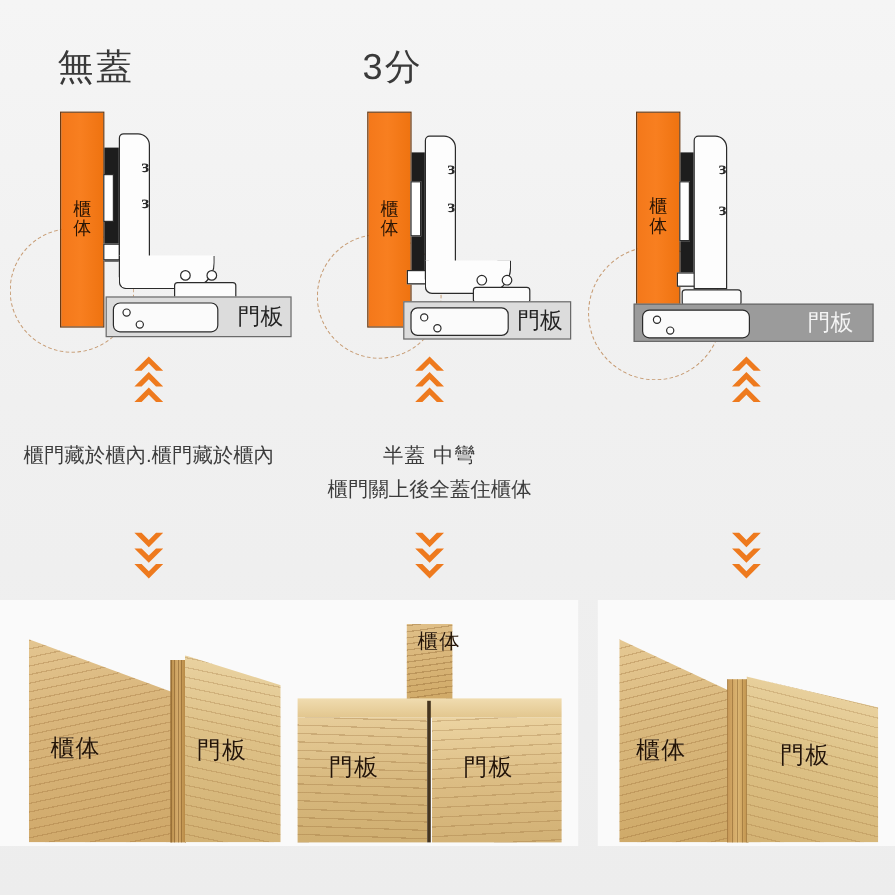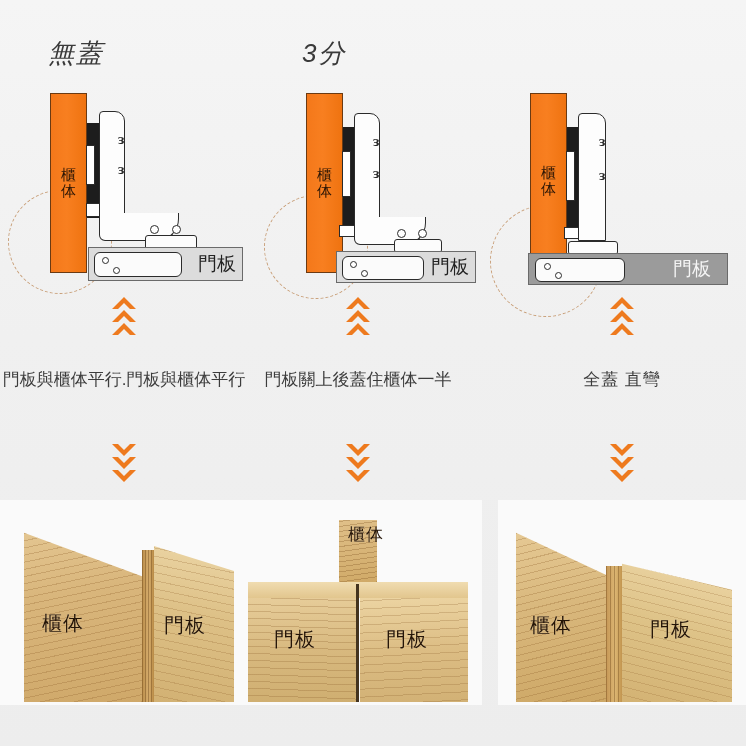--- a/index.html
+++ b/index.html
@@ -17,22 +17,22 @@
       linear-gradient(180deg,#f5f5f5 0%, #f0f0f0 45%, #ededed 100%);
   }
   .col { position:absolute; top:0; width:248px; height:746px; }
   .col-a { left:0; }
   .col-b { left:234px; }
   .col-c { left:498px; }
 
   
   .heading {
     position:absolute; top:36px; width:100%;
-    text-align:center; font-size:26px; color:#3a3a3a;
-    letter-spacing:2px; font-weight:400;font-style:italic;
+    text-align:center; font-size:30px; color:#3a3a3a;
+    letter-spacing:2px; font-weight:400;
   }
   .col-a .heading { text-align:left; padding-left:48px; }
   .col-b .heading { text-align:left; padding-left:68px; }
   .col-c .heading { text-align:left; padding-left:28px; }
 
   
   .diagram { position:absolute; top:85px; left:0; width:248px; height:200px; }
 
   .arc {
     position:absolute;
@@ -167,21 +167,21 @@
 
     <div class="chev-group chev-up">
       <svg width="26" height="42" viewBox="0 0 26 42" aria-hidden="true">
         <path d="M13 1 L25 13 L19 13 L13 7 L7 13 L1 13 Z" fill="#ee7a1e"></path>
         <path d="M13 14 L25 26 L19 26 L13 20 L7 26 L1 26 Z" fill="#ee7a1e"></path>
         <path d="M13 27 L25 39 L19 39 L13 33 L7 39 L1 39 Z" fill="#ee7a1e"></path>
       </svg>
     </div>
 
     <div class="caption">
-      <div class="cap-l2">門板與櫃体平行.門板與櫃体平行</div>
+      <div class="cap-l2">櫃門藏於櫃內.櫃門藏於櫃內</div>
     </div>
 
     <div class="chev-group chev-down">
       <svg width="26" height="42" viewBox="0 0 26 42" aria-hidden="true">
         <path d="M13 13 L1 1 L7 1 L13 7 L19 1 L25 1 Z" fill="#ee7a1e"></path>
         <path d="M13 26 L1 14 L7 14 L13 20 L19 14 L25 14 Z" fill="#ee7a1e"></path>
         <path d="M13 39 L1 27 L7 27 L13 33 L19 27 L25 27 Z" fill="#ee7a1e"></path>
       </svg>
     </div>
 
@@ -239,21 +239,22 @@
 
     <div class="chev-group chev-up">
       <svg width="26" height="42" viewBox="0 0 26 42" aria-hidden="true">
         <path d="M13 1 L25 13 L19 13 L13 7 L7 13 L1 13 Z" fill="#ee7a1e"></path>
         <path d="M13 14 L25 26 L19 26 L13 20 L7 26 L1 26 Z" fill="#ee7a1e"></path>
         <path d="M13 27 L25 39 L19 39 L13 33 L7 39 L1 39 Z" fill="#ee7a1e"></path>
       </svg>
     </div>
 
     <div class="caption">
-      <div class="cap-l2">門板關上後蓋住櫃体一半</div>
+      <div class="cap-l1">半蓋 中彎</div>
+      <div class="cap-l2">櫃門關上後全蓋住櫃体</div>
     </div>
 
     <div class="chev-group chev-down">
       <svg width="26" height="42" viewBox="0 0 26 42" aria-hidden="true">
         <path d="M13 13 L1 1 L7 1 L13 7 L19 1 L25 1 Z" fill="#ee7a1e"></path>
         <path d="M13 26 L1 14 L7 14 L13 20 L19 14 L25 14 Z" fill="#ee7a1e"></path>
         <path d="M13 39 L1 27 L7 27 L13 33 L19 27 L25 27 Z" fill="#ee7a1e"></path>
       </svg>
     </div>
 
@@ -313,21 +314,20 @@
 
     <div class="chev-group chev-up">
       <svg width="26" height="42" viewBox="0 0 26 42" aria-hidden="true">
         <path d="M13 1 L25 13 L19 13 L13 7 L7 13 L1 13 Z" fill="#ee7a1e"></path>
         <path d="M13 14 L25 26 L19 26 L13 20 L7 26 L1 26 Z" fill="#ee7a1e"></path>
         <path d="M13 27 L25 39 L19 39 L13 33 L7 39 L1 39 Z" fill="#ee7a1e"></path>
       </svg>
     </div>
 
     <div class="caption">
-      <div class="cap-l1">全蓋 直彎</div>
     </div>
 
     <div class="chev-group chev-down">
       <svg width="26" height="42" viewBox="0 0 26 42" aria-hidden="true">
         <path d="M13 13 L1 1 L7 1 L13 7 L19 1 L25 1 Z" fill="#ee7a1e"></path>
         <path d="M13 26 L1 14 L7 14 L13 20 L19 14 L25 14 Z" fill="#ee7a1e"></path>
         <path d="M13 39 L1 27 L7 27 L13 33 L19 27 L25 27 Z" fill="#ee7a1e"></path>
       </svg>
     </div>
 

